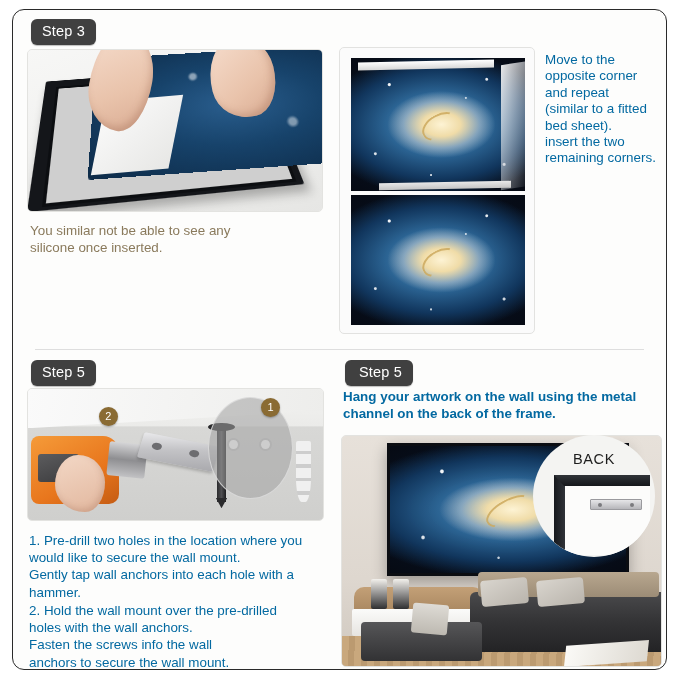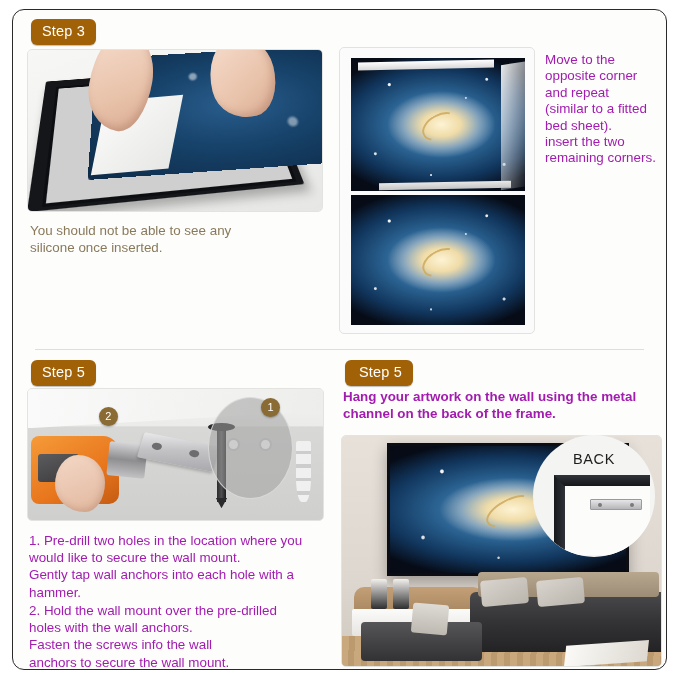--- a/index.html
+++ b/index.html
@@ -19,35 +19,35 @@
     width: 655px; height: 661px;
     border: 1.4px solid #2a2a2a;
     border-radius: 12px;
     background: #fdfdfc;
     overflow: hidden;
   }
 
   
   .badge {
     display: inline-block;
-    background: #a16207;
+    background: #404040;
     color: #ffffff;
     font-size: 14.5px;
     line-height: 1;
     padding: 5px 11px 6px 11px;
     border-radius: 6px;
     letter-spacing: .2px;
     box-shadow: 0 1px 1px rgba(0,0,0,.25);
   }
 
   
   .para {
     font-size: 13.4px;
     line-height: 17.2px;
-    color: #a21caf;
+    color: #0369a1;
     white-space: pre-line;
   }
   .para.gold { color: #8a7a5c; }
   .para.tight { line-height: 16.4px; }
 
   .divider {
     position: absolute;
     left: 22px; right: 22px;
     height: 1px;
     background: #dedede;
@@ -346,21 +346,21 @@
     <div id="step3-photo" class="photo">
       <div class="hero-bg"></div>
       <div class="hero-frame"></div>
       <div class="hero-print"></div>
       <div class="hero-white"></div>
       <div class="hand" id="hand-left"></div>
       <div class="hand" id="hand-right"></div>
     </div>
 
     <div id="step3-caption">
-      <p class="para gold">You should not be able to see any
+      <p class="para gold">You similar not be able to see any
 silicone once inserted.</p>
     </div>
 
     <div id="step3-panel">
       <div class="galaxy-card" id="galaxy-top">
         <div class="galaxy"></div>
         <div class="strip-t"></div>
         <div class="lift"></div>
         <div class="strip-b"></div>
       </div>

